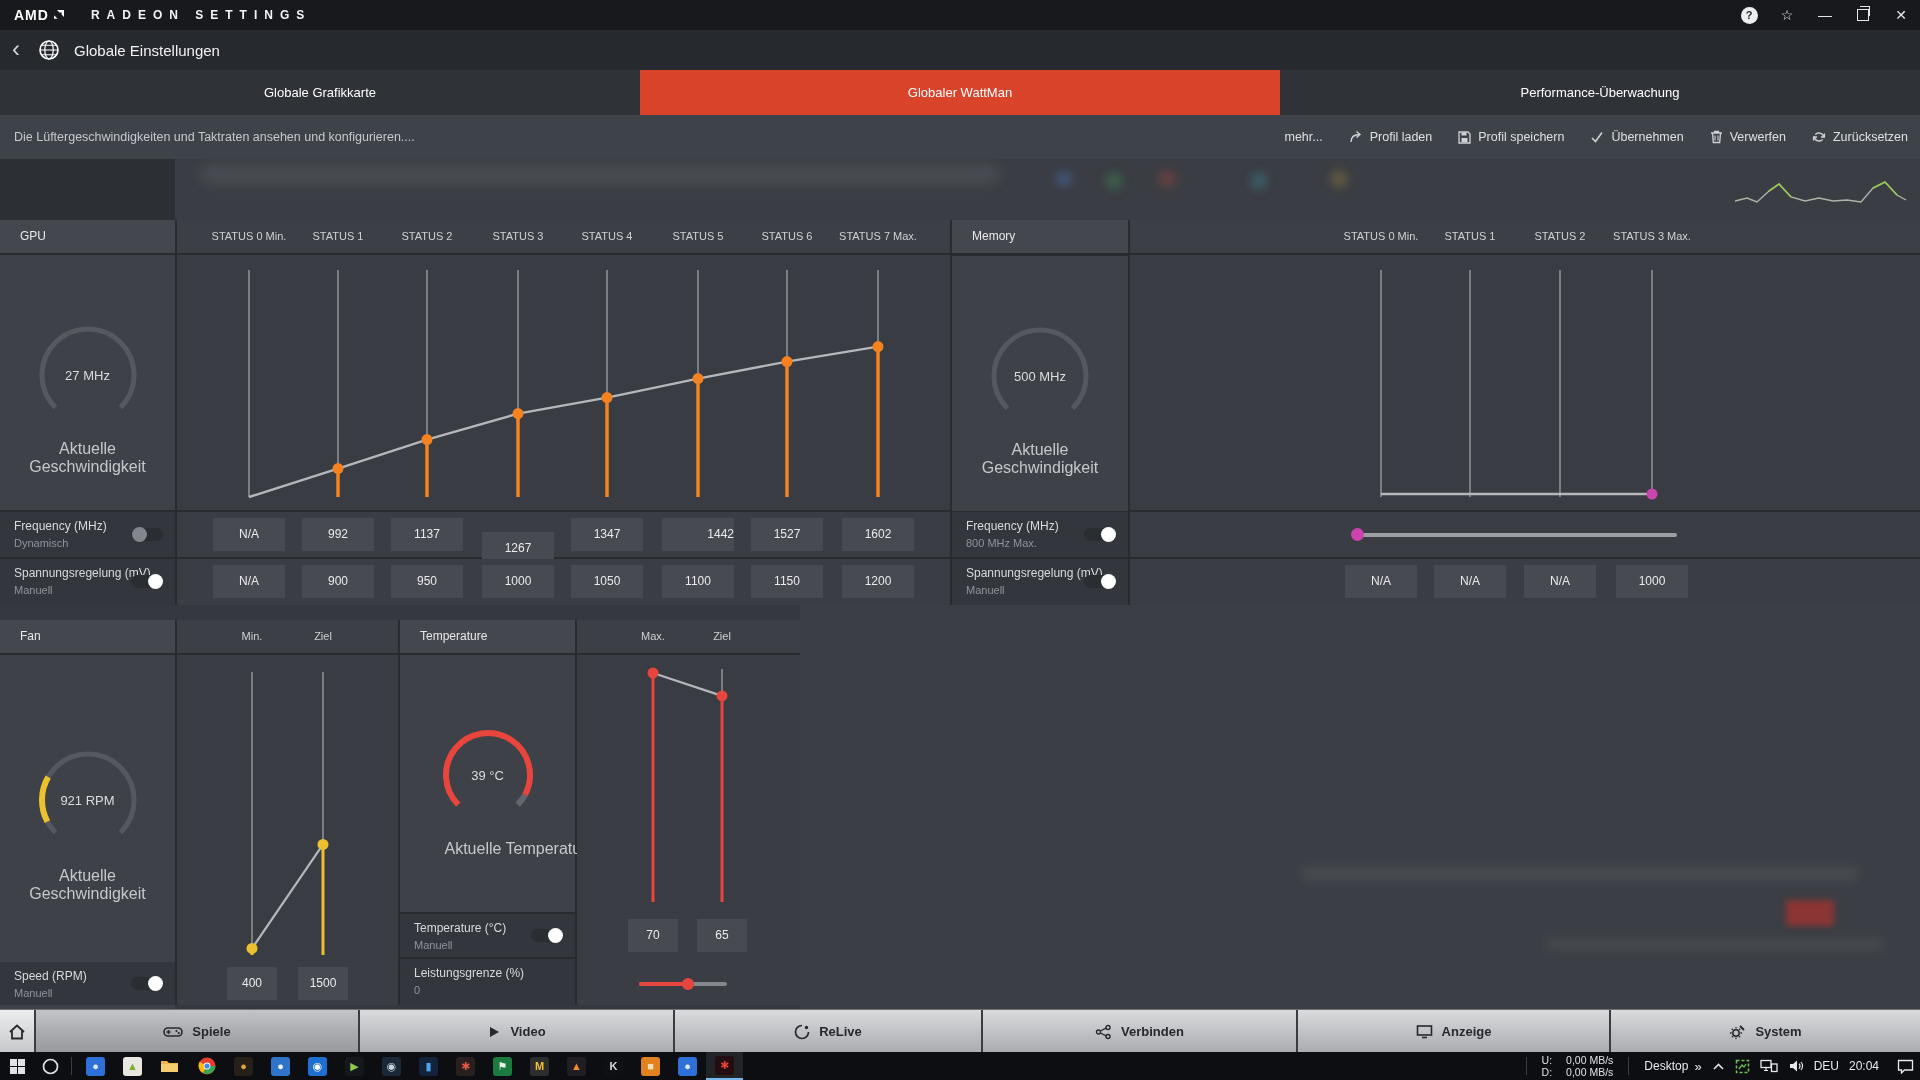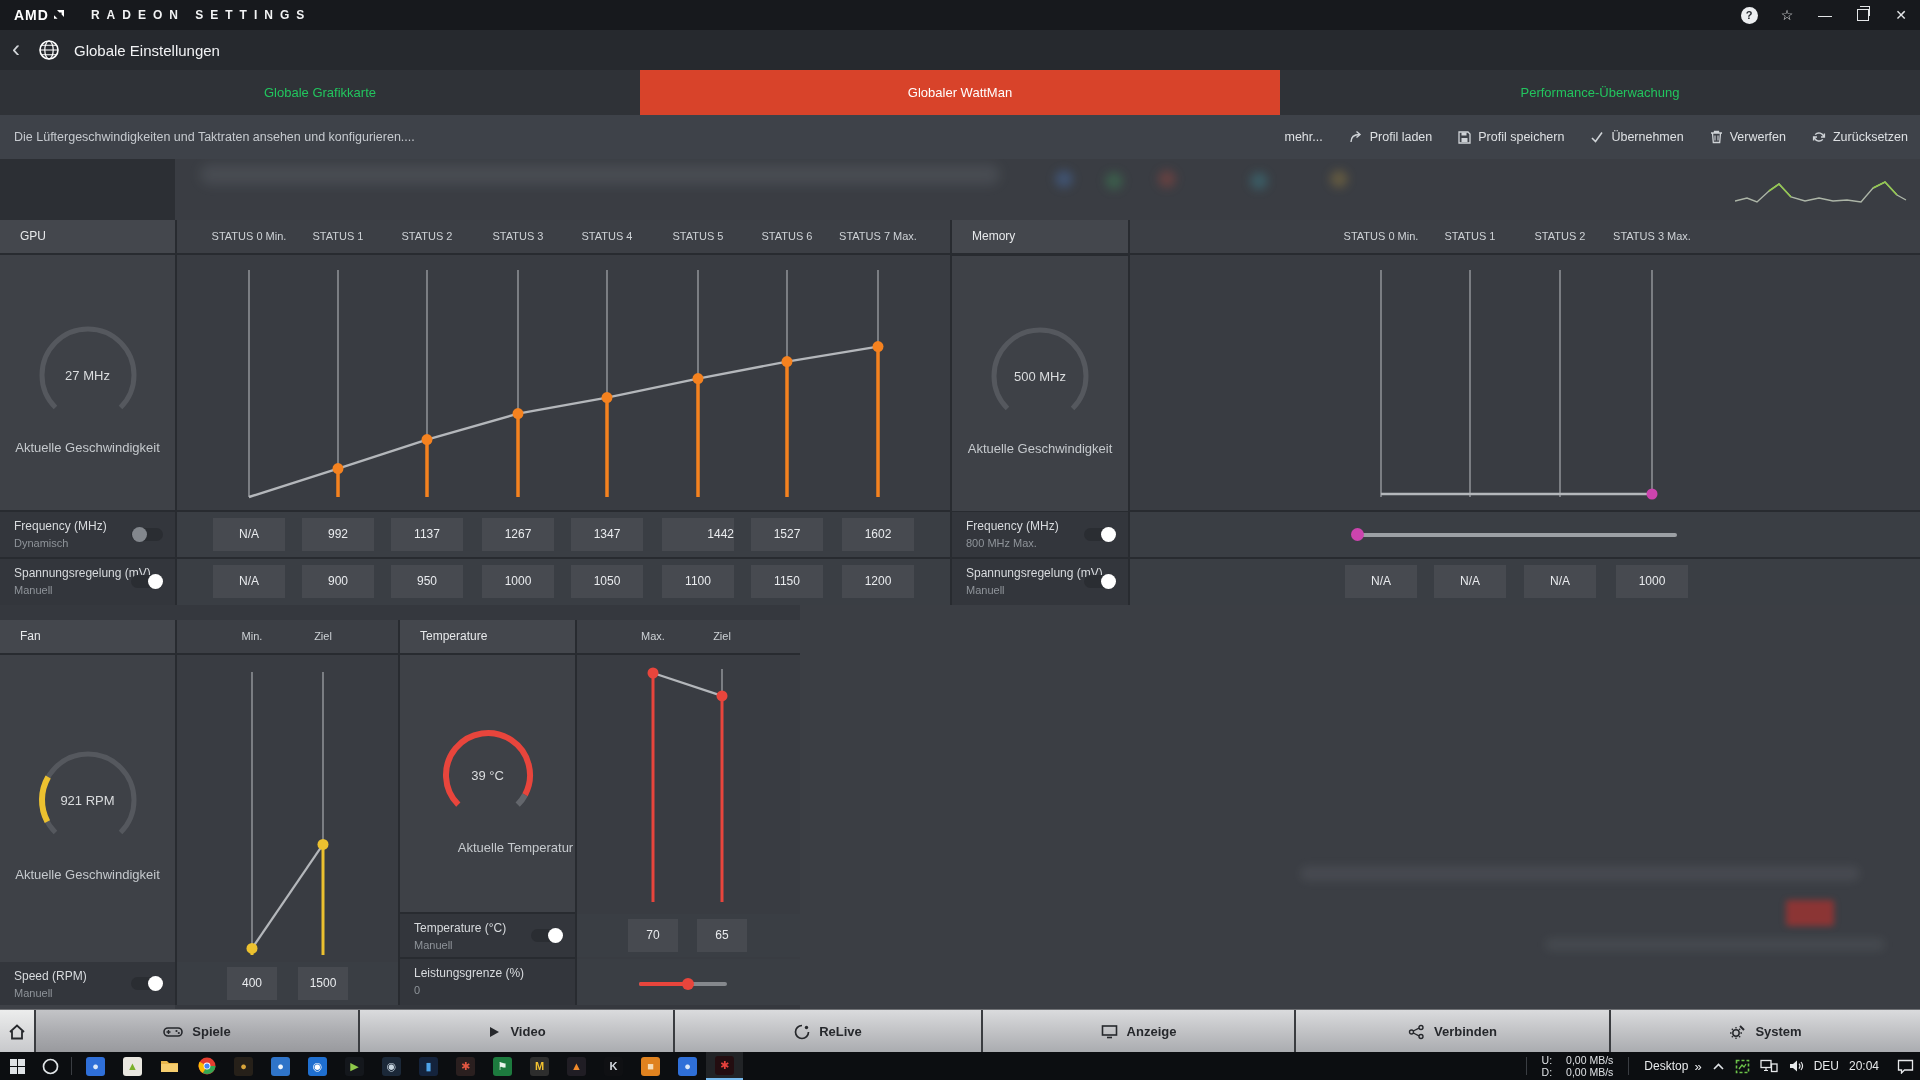--- a/index.html
+++ b/index.html
@@ -14,38 +14,38 @@
   .radeontxt{color:#f2f3f4;font-size:12px;letter-spacing:7px;margin-left:26px;font-weight:bold;}
   .winctl{position:absolute;right:0;top:0;height:30px;display:flex;align-items:center;gap:0;}
   .wbtn{width:38px;height:30px;display:flex;align-items:center;justify-content:center;color:#e4e6e8;font-size:14px;}
   .helpcirc{width:17px;height:17px;border-radius:50%;background:#eceef0;color:#26292e;font-size:11px;font-weight:bold;display:flex;align-items:center;justify-content:center;}
   .restorebox{width:10px;height:10px;border:1.5px solid #e4e6e8;position:relative;}
   .restorebox::before{content:"";position:absolute;left:2px;top:-4.5px;width:9px;height:9px;border:1.5px solid #e4e6e8;border-left:none;border-bottom:none;}
   #navheader{position:absolute;left:0;top:30px;width:1920px;height:40px;background:#26292e;display:flex;align-items:center;z-index:6;}
   .backchev{color:#d3d6da;font-size:24px;margin-left:12px;margin-top:-3px;}
   .navtitle{color:#f1f2f4;font-size:15px;margin-left:14px;}
   #tabbar{position:absolute;left:0;top:70px;width:1920px;height:45px;background:#2f3237;display:flex;z-index:6;}
-  .tab{width:640px;height:45px;display:flex;align-items:center;justify-content:center;font-size:13px;color:#22c55e;}
+  .tab{width:640px;height:45px;display:flex;align-items:center;justify-content:center;font-size:13px;color:#ffffff;}
   .tab.active{color:#fff;}
   #toolbar{position:absolute;left:0;top:115px;width:1920px;height:44px;background:#3e4249;display:flex;align-items:center;z-index:6;}
   .tb-desc{color:#c6cacf;font-size:12.5px;margin-left:14px;}
   .tb-right{position:absolute;right:12px;display:flex;align-items:center;gap:26px;}
   .tb-item{display:flex;align-items:center;gap:7px;color:#dde0e3;font-size:12.5px;}
   
   #topband{position:absolute;left:0;top:159px;width:1920px;height:61px;z-index:1;}
   #topband .leftblock{position:absolute;left:0;top:0;width:175px;height:61px;background:#2c2f34;}
   
   .section{position:absolute;background:#282b30;z-index:2;}
   .hcell{position:absolute;background:#44474d;color:#e7e9eb;font-size:12px;line-height:33px;padding-left:20px;box-sizing:border-box;}
   .hstrip{position:absolute;background:#3c3f45;}
   .shdr{position:absolute;top:0;line-height:33px;font-size:11px;color:#ced2d6;width:110px;text-align:center;}
   .gaugepanel{position:absolute;background:#3e4147;}
   .chartpanel{position:absolute;background:#393c42;}
   .gauge-value{position:absolute;width:100%;text-align:center;color:#dadcde;font-size:13px;}
-  .gauge-cap{position:absolute;width:100%;text-align:center;color:#c5c9cd;font-size:13px;}
+  .gauge-cap{position:absolute;width:100%;text-align:center;color:#c5c9cd;font-size:16px;}
   .rowlabel{position:absolute;background:#33363c;box-sizing:border-box;padding:7px 0 0 14px;}
   .rowlabel .l1{color:#d8dbde;font-size:12px;}
   .rowlabel .l2{color:#8f949a;font-size:11px;margin-top:4px;}
   .rowvals{position:absolute;background:#3a3e44;}
   .vbox{position:absolute;height:33px;background:#474a50;color:#e9ebee;font-size:12px;text-align:center;line-height:33px;}
   .toggle{position:absolute;right:12px;top:50%;margin-top:-7px;width:32px;height:13px;border-radius:7px;background:#2a2d32;}
   .toggle .knob{position:absolute;top:-1px;width:15px;height:15px;border-radius:50%;background:#83878d;left:1px;}
   .toggle.on .knob{left:auto;right:0px;background:#ffffff;}
   .stripfoot{position:absolute;background:#3a3e44;}
   
@@ -269,21 +269,21 @@
       <div class="l1">Frequency (MHz)</div>
       <div class="l2">Dynamisch</div>
       <div class="toggle">
           <div class="knob"></div>
         </div>
     </div>
     <div class="rowvals" id="gpu-freq-boxes" style="left:177px;top:292px;width:773px;height:45px;">
         <div class="vbox" style="left: 36px; width: 72px; top: 6px;">N/A</div>
         <div class="vbox" style="left: 125px; width: 72px; top: 6px;">992</div>
         <div class="vbox" style="left: 214px; width: 72px; top: 6px;">1137</div>
-        <div class="vbox" style="left: 305px; width: 72px; top: 6px; text-align: center;">1267</div>
+        <div class="vbox" style="left: 305px; width: 72px; top: 20px; text-align: center;">1267</div>
         <div class="vbox" style="left: 394px; width: 72px; top: 6px;">1347</div>
         <div class="vbox" style="left: 485px; width: 72px; top: 6px; text-align: right;">1442</div>
         <div class="vbox" style="left: 574px; width: 72px; top: 6px;">1527</div>
         <div class="vbox" style="left: 665px; width: 72px; top: 6px;">1602</div>
       </div>
     <div class="rowlabel" style="left:0;top:339px;width:175px;height:46px;">
       <div class="l1">Spannungsregelung (mV)</div>
       <div class="l2">Manuell</div>
       <div class="toggle on">
           <div class="knob"></div>
@@ -442,40 +442,40 @@
       </div>
       <div class="bn" style="width: 308px;">
         <span>
           <svg width="16" height="16" viewBox="0 0 16 16">
             <path d="M8 1.5 a6.5 6.5 0 1 0 6.5 6.5" fill="none" stroke="#26282c" stroke-width="1.7"></path>
             <circle cx="12.5" cy="3.5" r="1.7" fill="#26282c"></circle>
           </svg>
         </span>
         <span>ReLive</span>
       </div>
-      <div class="bn" style="width: 313px;">
-        <span>
-          <svg width="17" height="15" viewBox="0 0 17 15">
-            <rect x="1.5" y="2" width="14" height="9" fill="none" stroke="#26282c" stroke-width="1.6"></rect>
-            <path d="M6 13.5 h5" stroke="#26282c" stroke-width="1.6"></path>
-          </svg>
-        </span>
-        <span>Anzeige</span>
-      </div>
       <div class="bn" style="width: 315px;">
         <span>
           <svg width="17" height="16" viewBox="0 0 17 16">
             <circle cx="3.5" cy="8" r="2" fill="none" stroke="#26282c" stroke-width="1.4"></circle>
             <circle cx="13" cy="3.5" r="2" fill="none" stroke="#26282c" stroke-width="1.4"></circle>
             <circle cx="13" cy="12.5" r="2" fill="none" stroke="#26282c" stroke-width="1.4"></circle>
             <path d="M5.3 7 L11 4.2 M5.3 9 L11 11.8" stroke="#26282c" stroke-width="1.3"></path>
           </svg>
         </span>
         <span>Verbinden</span>
       </div>
+      <div class="bn" style="width: 313px;">
+        <span>
+          <svg width="17" height="15" viewBox="0 0 17 15">
+            <rect x="1.5" y="2" width="14" height="9" fill="none" stroke="#26282c" stroke-width="1.6"></rect>
+            <path d="M6 13.5 h5" stroke="#26282c" stroke-width="1.6"></path>
+          </svg>
+        </span>
+        <span>Anzeige</span>
+      </div>
       <div class="bn" style="width: 311px;">
         <span>
           <svg width="17" height="16" viewBox="0 0 17 16">
             <circle cx="7" cy="9" r="3.2" fill="none" stroke="#26282c" stroke-width="1.5"></circle>
             <path d="M7 4.6 V3 M7 15 v-1.6 M2.6 9 H1 M13 9 h-1.6 M3.9 5.9 L2.8 4.8 M11.2 13.2 l-1.1-1.1 M3.9 12.1 l-1.1 1.1 M10.1 5.9 l1.1-1.1" stroke="#26282c" stroke-width="1.3"></path>
             <path d="M11 2 l4 4" stroke="#26282c" stroke-width="2"></path>
           </svg>
         </span>
         <span>System</span>
       </div>

